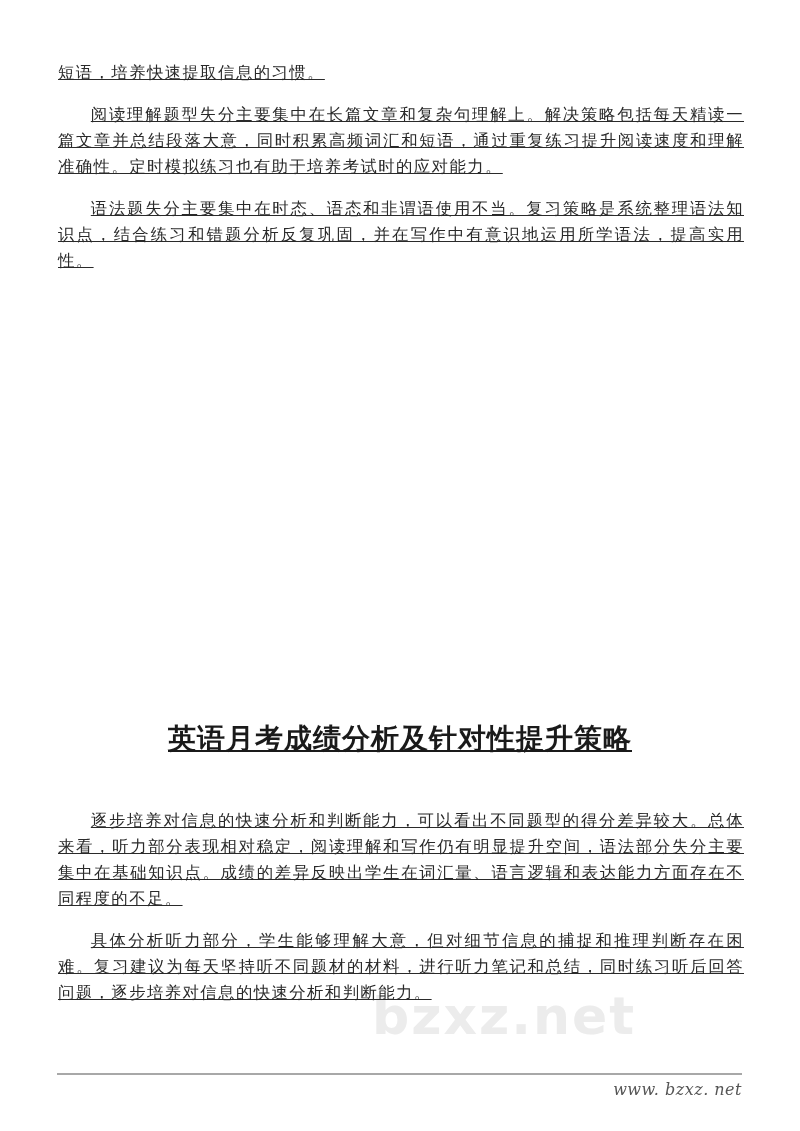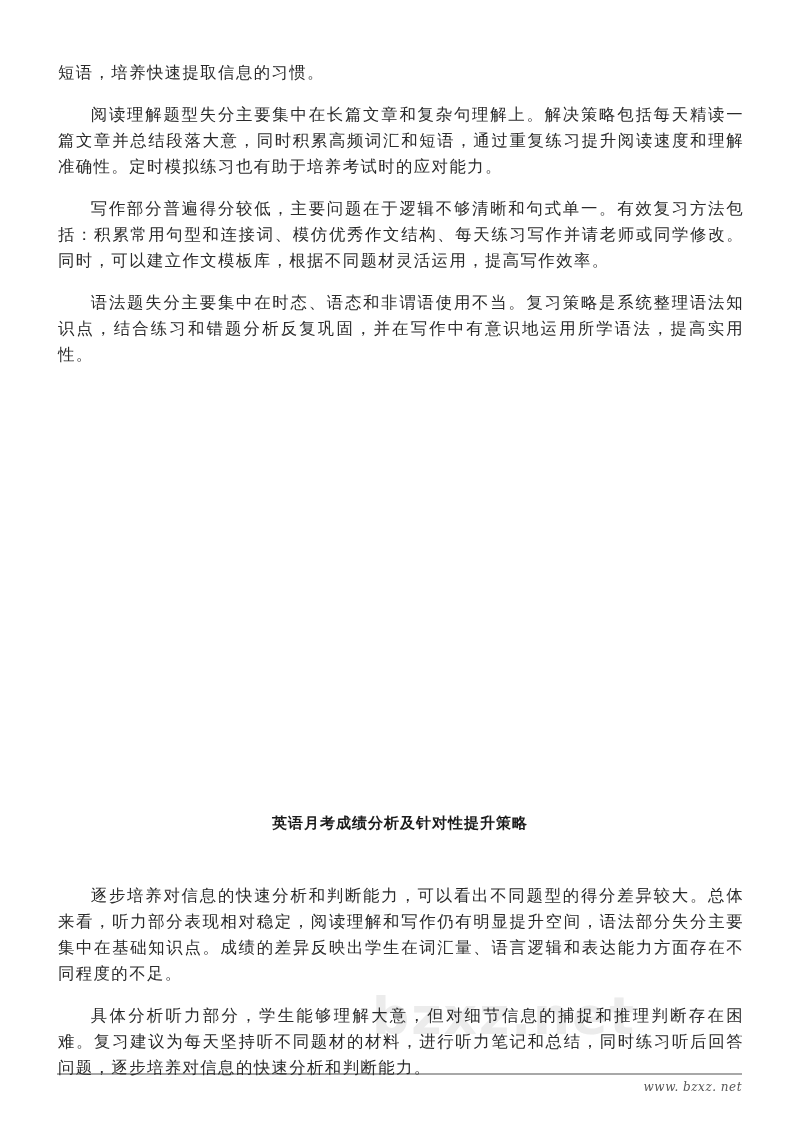--- a/index.html
+++ b/index.html
@@ -1,36 +1,35 @@
 <!DOCTYPE html>
 <html><head>
 <meta charset="utf-8">
 <style>
   html, body { margin: 0; padding: 0; background: #ffffff; }
   body { width: 800px; height: 1131px; position: relative; overflow: hidden; font-family: "DejaVu Serif", "Liberation Serif", serif; color: #2a2a2a; }
   .page { position: absolute; left: 58px; top: 60px; width: 686px; }
   .para { margin: 0 0 16px 0; font-size: 16.4px; line-height: 26px; text-align: justify; letter-spacing: 1.4px; }
   .para.indent { text-indent: 2em; }
   .para.noindent { text-indent: 0; }
-  .title { position: absolute; left: 0; width: 800px; top: 490px; text-align: center; font-family: "DejaVu Sans", "Liberation Sans", sans-serif; font-weight: bold; font-size: 15px; letter-spacing: 1px; color: #1a1a1a; margin: 0; }
+  .title { position: absolute; left: 0; width: 800px; top: 490px; text-align: center; font-family: "DejaVu Sans", "Liberation Sans", sans-serif; font-weight: bold; font-size: 28px; letter-spacing: 1px; color: #1a1a1a; margin: 0; }
   .section2 { position: absolute; left: 58px; top: 540px; width: 686px; }
   .watermark { position: absolute; left: 372px; top: 990px; font-family: "DejaVu Sans", "Liberation Sans", sans-serif; font-weight: bold; font-size: 52px; letter-spacing: 2px; color: #ececec; line-height: 1; z-index: 0; }
-  .content-layer { position: relative; z-index: 1; }
+  .content-layer { position: relative; z-index: 1; text-decoration: underline; }
   .footer-rule { position: absolute; left: 57px; top: 1073px; width: 685px; height: 2px; background: #a8a8a8; }
-  .footer-url { position: absolute; right: 58px; top: 1080px; font-family: "DejaVu Serif", "Liberation Serif", serif; font-style: italic; font-size: 12px; color: #555; letter-spacing: 0.5px; }
+  .footer-url { position: absolute; right: 58px; top: 1080px; font-family: "DejaVu Serif", "Liberation Serif", serif; font-style: italic; font-size: 16px; color: #555; letter-spacing: 0.5px; }
 </style>
 </head>
 <body>
 
 <div class="watermark">bzxz.net</div>
 
 <div class="page content-layer">
   <p class="para noindent">短语，培养快速提取信息的习惯。</p>
   <p class="para indent">阅读理解题型失分主要集中在长篇文章和复杂句理解上。解决策略包括每天精读一篇文章并总结段落大意，同时积累高频词汇和短语，通过重复练习提升阅读速度和理解准确性。定时模拟练习也有助于培养考试时的应对能力。</p>
-  <p class="para indent">写作部分普遍得分较低，主要问题在于逻辑不够清晰和句式单一。有效复习方法包括：积累常用句型和连接词、模仿优秀作文结构、每天练习写作并请老师或同学修改。同时，可以建立作文模板库，根据不同题材灵活运用，提高写作效率。</p>
   <p class="para indent">语法题失分主要集中在时态、语态和非谓语使用不当。复习策略是系统整理语法知识点，结合练习和错题分析反复巩固，并在写作中有意识地运用所学语法，提高实用性。</p>
 </div>
 
 <h1 class="title content-layer">英语月考成绩分析及针对性提升策略</h1>
 
 <div class="section2 content-layer">
   <p class="para indent">逐步培养对信息的快速分析和判断能力，可以看出不同题型的得分差异较大。总体来看，听力部分表现相对稳定，阅读理解和写作仍有明显提升空间，语法部分失分主要集中在基础知识点。成绩的差异反映出学生在词汇量、语言逻辑和表达能力方面存在不同程度的不足。</p>
   <p class="para indent">具体分析听力部分，学生能够理解大意，但对细节信息的捕捉和推理判断存在困难。复习建议为每天坚持听不同题材的材料，进行听力笔记和总结，同时练习听后回答问题，逐步培养对信息的快速分析和判断能力。</p>
 
 </div>

